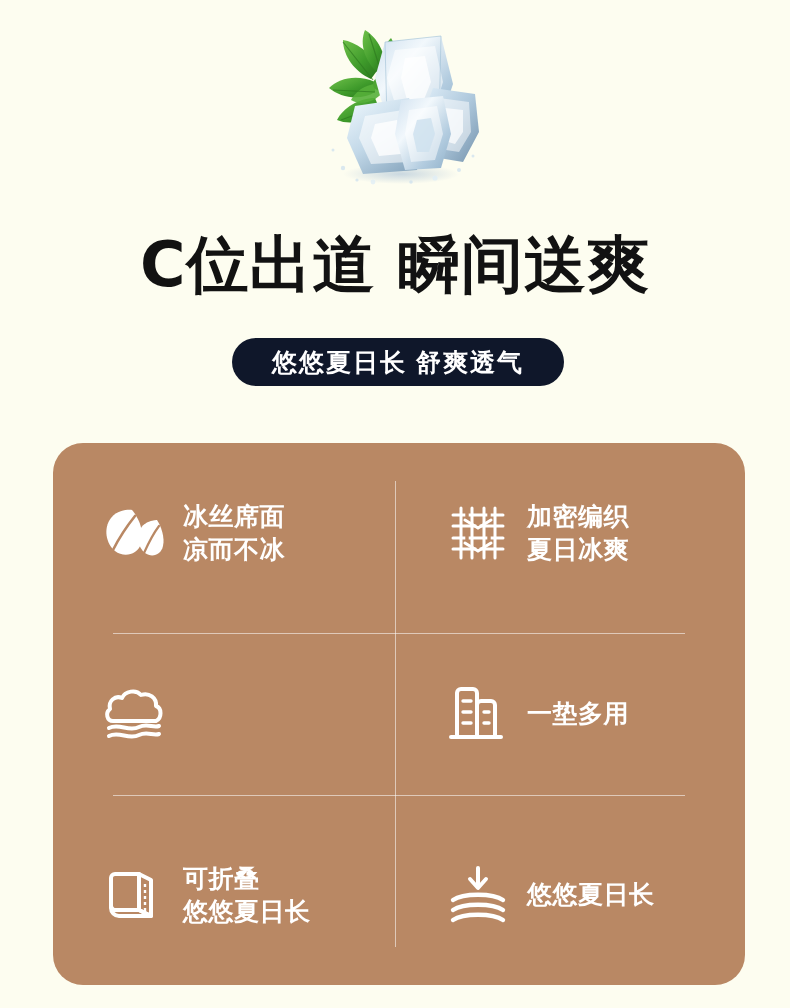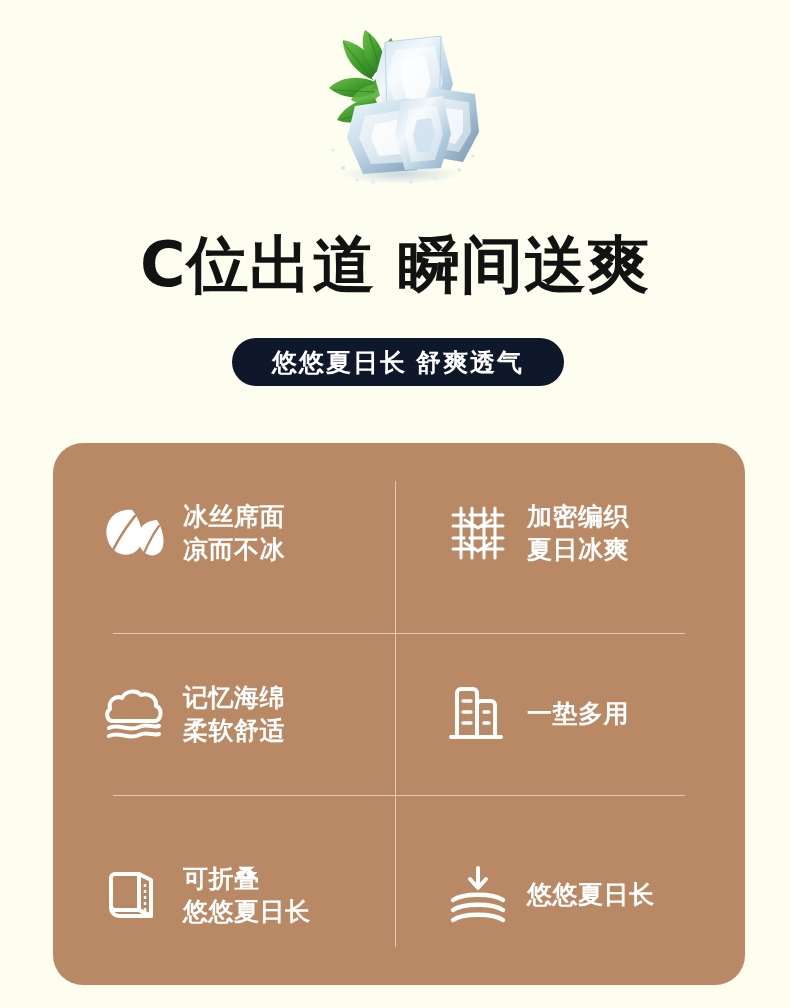--- a/index.html
+++ b/index.html
@@ -279,24 +279,20 @@
       </div>
 
       <div class="feature-cell">
         <div class="feature-icon">
           <svg viewBox="0 0 70 70" xmlns="http://www.w3.org/2000/svg">
             <path d="M14,42 C8,42 6,34 11,30 C9,22 16,16 23,19 C26,12 37,10 42,16 C50,13 58,19 57,27 C63,29 63,39 57,42 Z" fill="none" stroke="#ffffff" stroke-width="4" stroke-linejoin="round" stroke-linecap="round"></path>
             <path d="M10,49 C20,44 30,53 40,48 C48,44 54,49 60,47" fill="none" stroke="#ffffff" stroke-width="4" stroke-linecap="round"></path>
             <path d="M10,57 C20,52 30,61 40,56 C48,52 54,57 60,55" fill="none" stroke="#ffffff" stroke-width="4" stroke-linecap="round"></path>
           </svg>
         </div>
-        <div class="feature-text">
-          <span class="line">记忆海绵</span>
-          <span class="line">柔软舒适</span>
-        </div>
       </div>
 
       <div class="feature-cell right">
         <div class="feature-icon">
           <svg viewBox="0 0 70 70" xmlns="http://www.w3.org/2000/svg">
             <path d="M14,58 L14,14 C14,11.8 15.8,10 18,10 L30,10 C32.2,10 34,11.8 34,14 L34,58" fill="none" stroke="#ffffff" stroke-width="4" stroke-linejoin="round"></path>
             <path d="M34,58 L34,26 C34,23.8 35.8,22 38,22 L48,22 C50.2,22 52,23.8 52,26 L52,58" fill="none" stroke="#ffffff" stroke-width="4" stroke-linejoin="round"></path>
             <line x1="8" y1="58" x2="58" y2="58" stroke="#ffffff" stroke-width="4" stroke-linecap="round"></line>
             <g stroke="#ffffff" stroke-width="3.4" stroke-linecap="round">
               <line x1="20" y1="22" x2="28" y2="22"></line>

